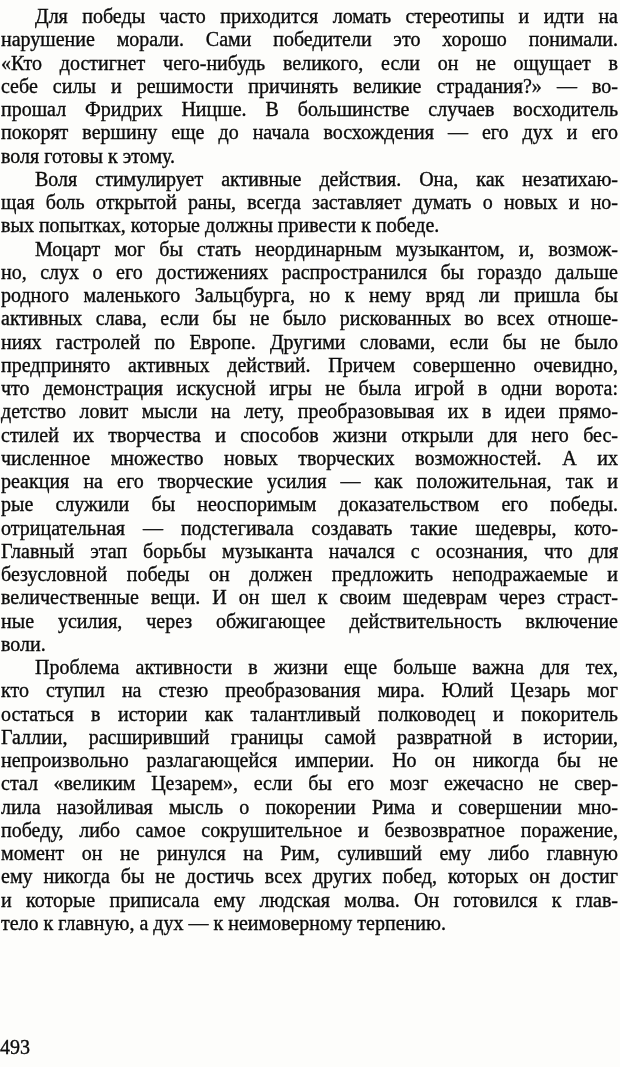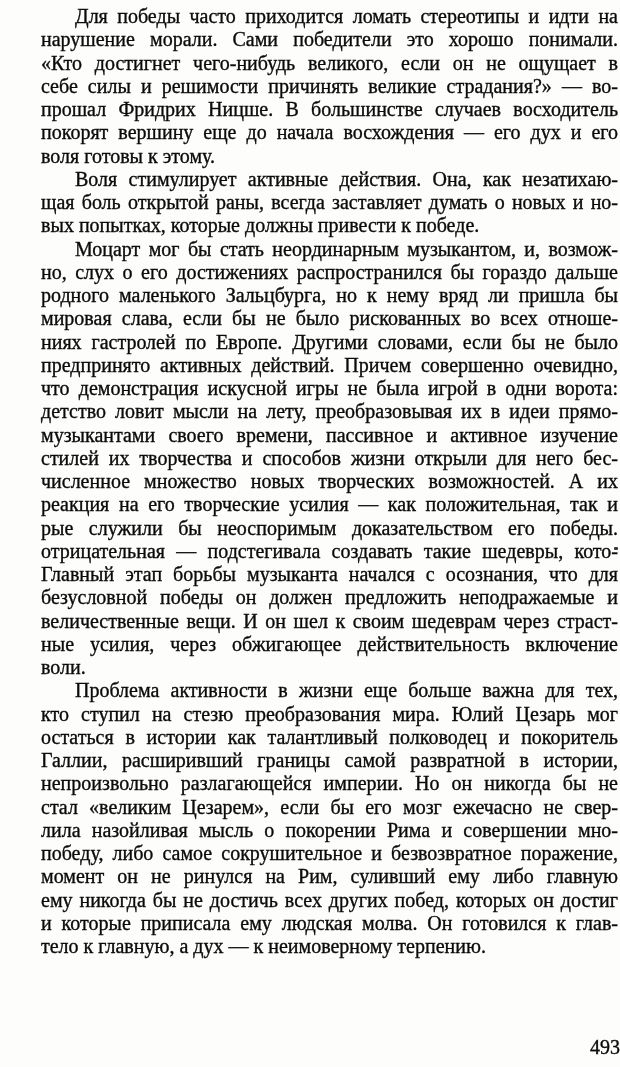--- a/index.html
+++ b/index.html
@@ -23,34 +23,33 @@
     width: 617px;
   }
   .line {
     font-size: 20px;
     line-height: 23.25px;
     text-align: justify;
     text-align-last: justify;
     letter-spacing: 0;
     -webkit-text-stroke: 0.35px #0b0b0b;
     white-space: nowrap;
-    padding-left: 40px;
   }
   .line.para-first {
     text-indent: 34px;
   }
   .line.para-last {
     text-align-last: left;
   }
   .page-number {
     position: absolute;
     top: 1035px;
     left: 0;
     width: 100%;
-    text-align: right;
+    text-align: left;
     font-size: 20px;
     line-height: 24px;
     -webkit-text-stroke: 0.35px #0b0b0b;
   }
   .artifact-dot {
     position: absolute;
     top: 547px;
     left: 614px;
     width: 4px;
     height: 3px;
@@ -69,26 +68,25 @@
       <div class="line">себе силы и решимости причинять великие страдания?» — во-</div>
       <div class="line">прошал Фридрих Ницше. В большинстве случаев восходитель</div>
       <div class="line">покорят вершину еще до начала восхождения — его дух и его</div>
       <div class="line para-last">воля готовы к этому.</div>
       <div class="line para-first">Воля стимулирует активные действия. Она, как незатихаю-</div>
       <div class="line">щая боль открытой раны, всегда заставляет думать о новых и но-</div>
       <div class="line para-last">вых попытках, которые должны привести к победе.</div>
       <div class="line para-first">Моцарт мог бы стать неординарным музыкантом, и, возмож-</div>
       <div class="line">но, слух о его достижениях распространился бы гораздо дальше</div>
       <div class="line">родного маленького Зальцбурга, но к нему вряд ли пришла бы</div>
-      <div class="line">мировая слава, если бы не было рискованных во всех отноше-</div>
+      <div class="line">активных слава, если бы не было рискованных во всех отноше-</div>
       <div class="line">ниях гастролей по Европе. Другими словами, если бы не было</div>
       <div class="line">предпринято активных действий. Причем совершенно очевидно,</div>
       <div class="line">что демонстрация искусной игры не была игрой в одни ворота:</div>
       <div class="line">детство ловит мысли на лету, преобразовывая их в идеи прямо-</div>
-      <div class="line">музыкантами своего времени, пассивное и активное изучение</div>
       <div class="line">стилей их творчества и способов жизни открыли для него бес-</div>
       <div class="line">численное множество новых творческих возможностей. А их</div>
       <div class="line">реакция на его творческие усилия — как положительная, так и</div>
       <div class="line">рые служили бы неоспоримым доказательством его победы.</div>
       <div class="line">отрицательная — подстегивала создавать такие шедевры, кото-</div>
       <div class="line">Главный этап борьбы музыканта начался с осознания, что для</div>
       <div class="line">безусловной победы он должен предложить неподражаемые и</div>
       <div class="line">величественные вещи. И он шел к своим шедеврам через страст-</div>
       <div class="line">ные усилия, через обжигающее действительность включение</div>
       <div class="line para-last">воли.</div>

